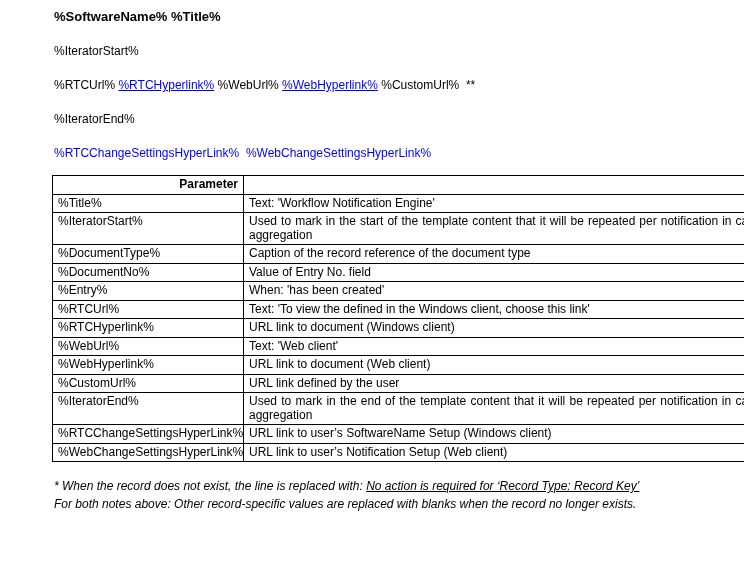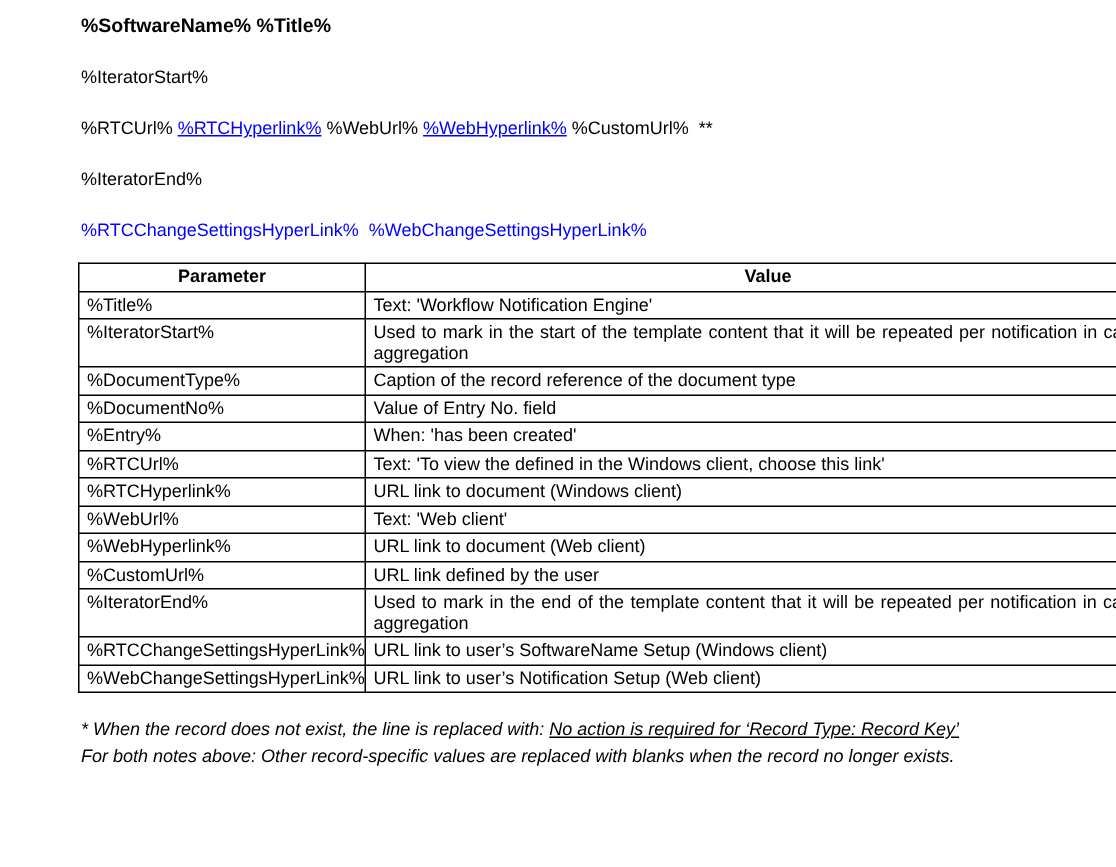--- a/index.html
+++ b/index.html
@@ -51,21 +51,21 @@
   }
   table.params th, table.params td {
     border: 1px solid #000000;
     padding: 2px 5px 2px 5px;
     vertical-align: top;
     line-height: 13.5px;
     font-size: 12px;
     overflow: hidden;
   }
   table.params th {
-    text-align: center;
+    text-align: right;
     font-weight: bold;
   }
   .c1 { width: 180px; }
   .c2 { text-align: justify; }
   .footnotes {
     margin-top: 16px;
     font-style: italic;
   }
   .fnote {
     line-height: 17.5px;

